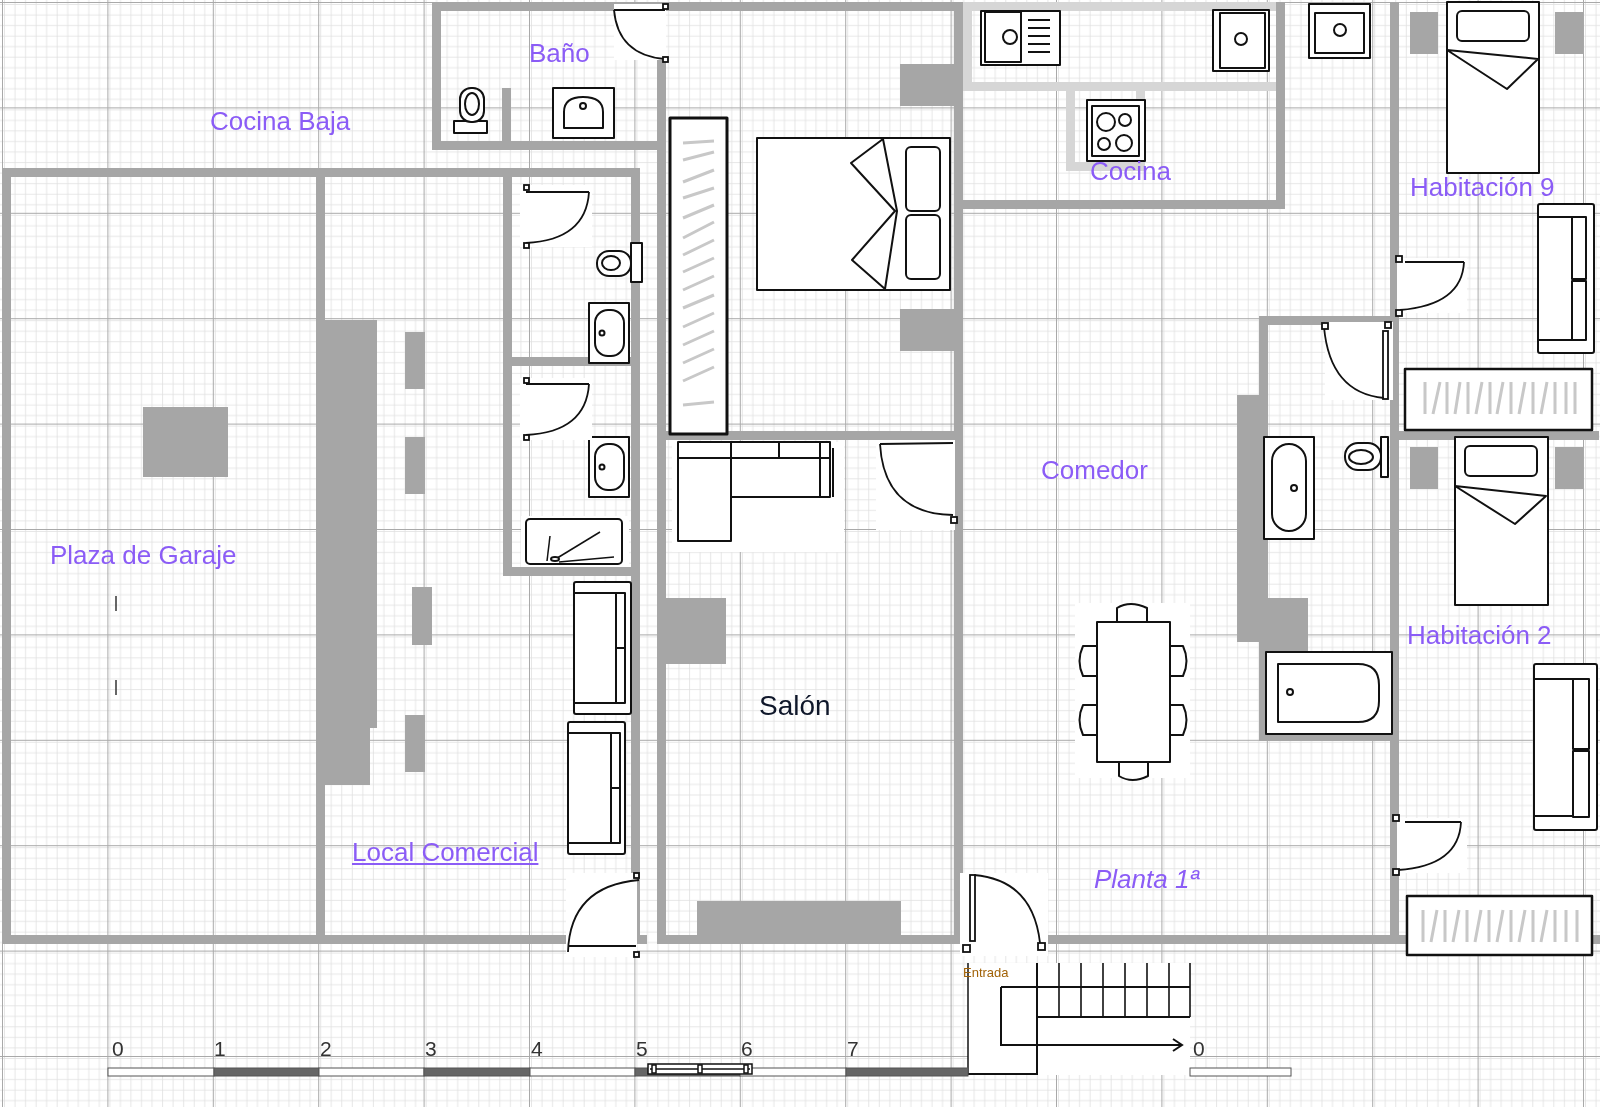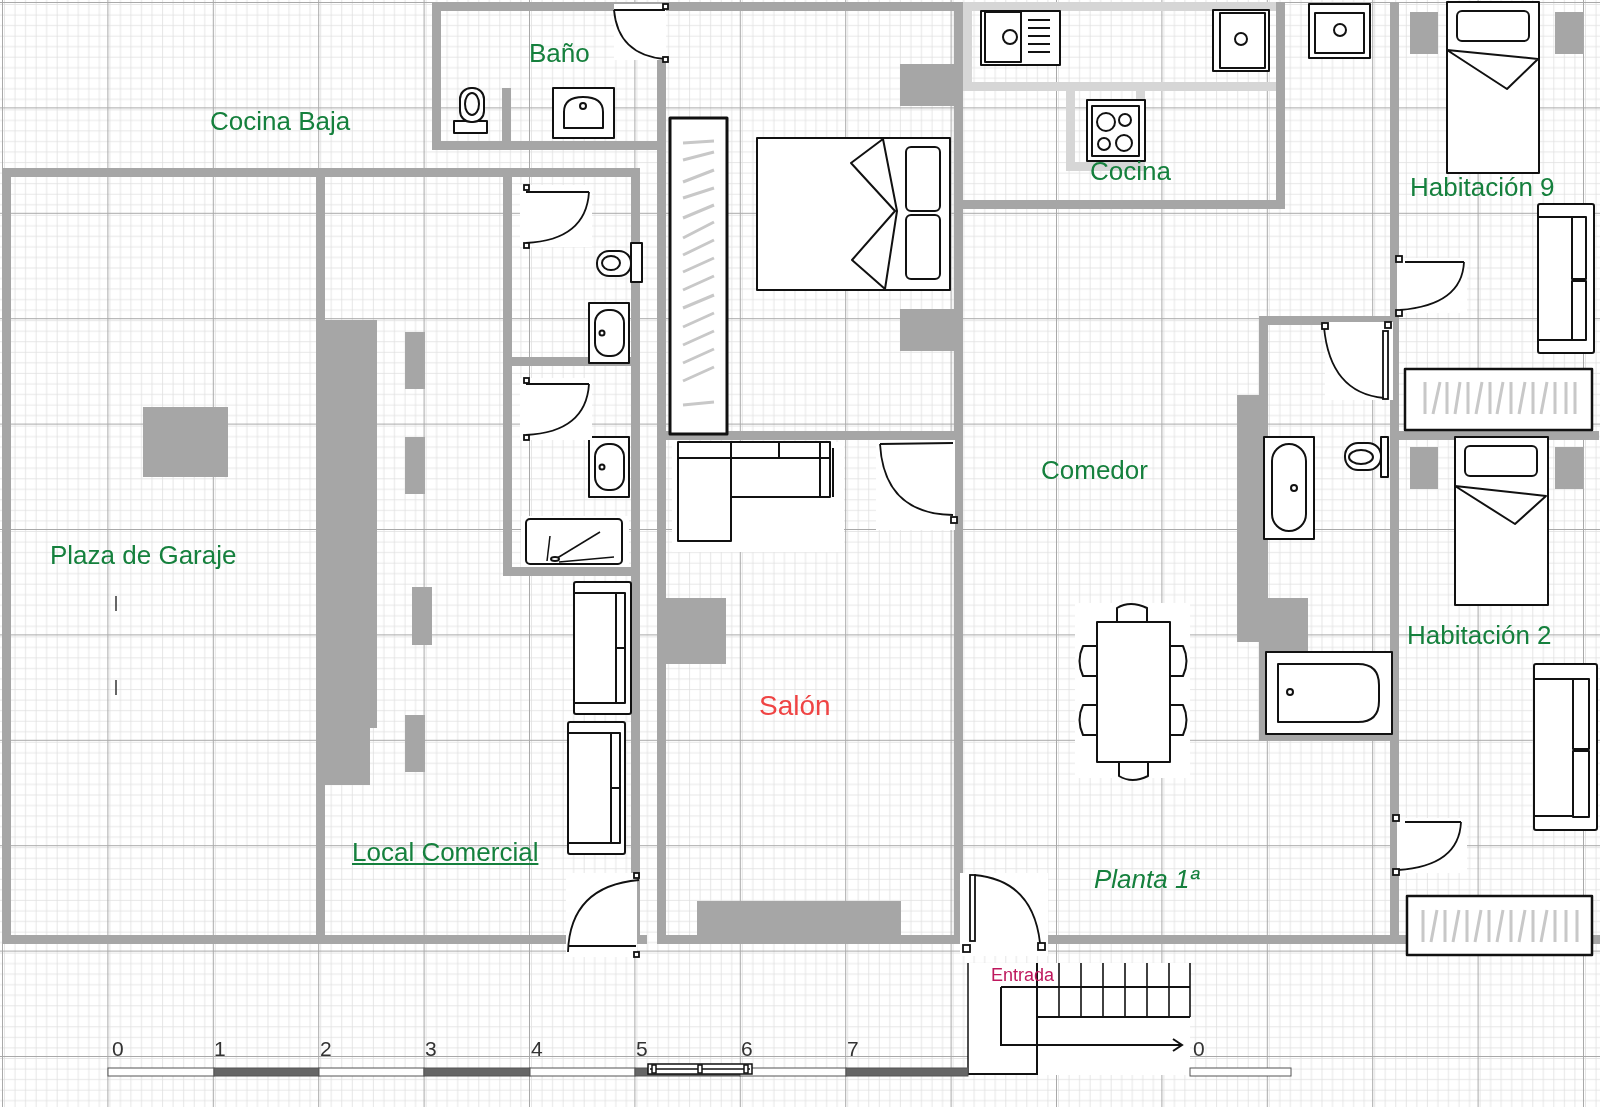--- a/index.html
+++ b/index.html
@@ -1,21 +1,21 @@
 <!DOCTYPE html>
 <html><head>
 <meta charset="utf-8">
 <style>
   html, body { margin: 0; padding: 0; background: #ffffff; }
   body { width: 1600px; height: 1107px; overflow: hidden; position: relative; font-family: "Liberation Sans", sans-serif; }
   #plan { position: absolute; left: 0; top: 0; width: 1600px; height: 1107px; }
-  .label { position: absolute; color: #15803d; font-family: "Liberation Sans", sans-serif; font-size: 26px; white-space: nowrap; line-height: 1; }
-  .label.small { font-size: 18px; color: #be185d; margin-left: 28px; }
+  .label { position: absolute; color: #8b5cf6; font-family: "Liberation Sans", sans-serif; font-size: 26px; white-space: nowrap; line-height: 1; }
+  .label.small { font-size: 13px; color: #a16207; }
   .label.scale { font-size: 21px; color: #333333; }
-  .label.bold { color: #ef4444; }
+  .label.bold { color: #0f172a; }
 </style>
 </head>
 <body>
 
 <svg id="plan" viewBox="0 0 1600 1107" xmlns="http://www.w3.org/2000/svg">
   <defs>
     <pattern id="minor" width="10.54" height="10.54" patternUnits="userSpaceOnUse" x="2" y="2">
       <path d="M10.54 0 L0 0 0 10.54" fill="none" stroke="#e0e0e0" stroke-width="1.6"></path>
     </pattern>
     <pattern id="major" width="105.4" height="105.4" patternUnits="userSpaceOnUse" x="2" y="2">

